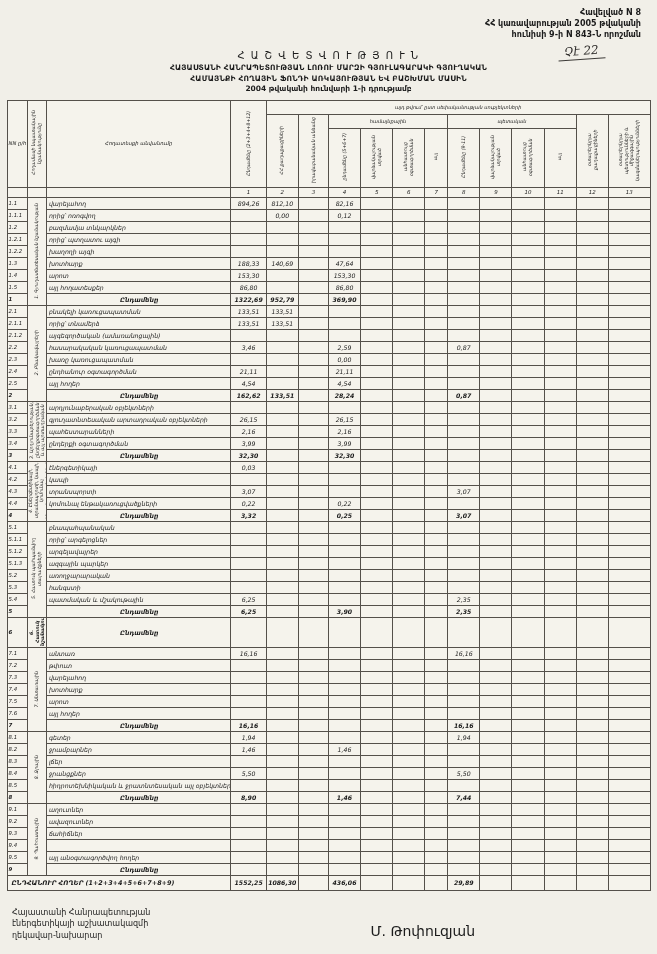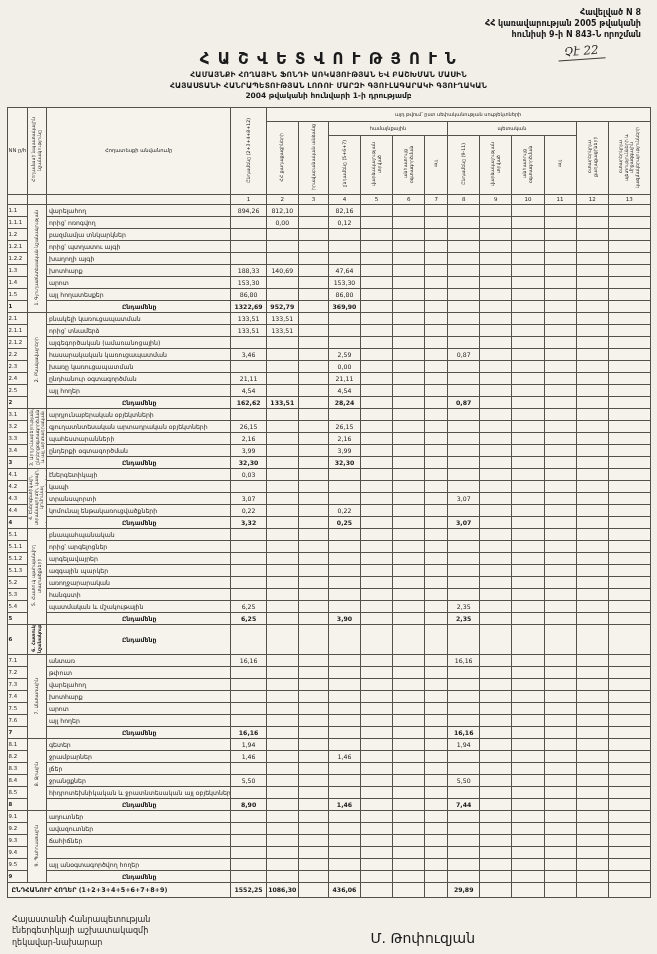--- a/index.html
+++ b/index.html
@@ -13,24 +13,24 @@
   }
   .appendix{ text-align:right; padding:8px 16px 0 0; font-size:8px; font-weight:bold; line-height:1.35;}
   .handwritten{
     position:absolute; top:44px; right:52px;
     font-family:"DejaVu Serif",serif; font-style:italic;
     font-size:12px; color:#2e2c2a;
     transform:rotate(-4deg);
     border-bottom:1px solid #3c3a37; padding:0 6px 1px 6px;
   }
   .titleblock{ text-align:center; margin-top:9px; line-height:1.4;}
-  .t1{ font-size:15px; font-weight:bold; letter-spacing:1.5px;}
+  .t1{ font-size:10px; font-weight:normal; letter-spacing:1.5px;}
   .t2{ font-size:7.5px; font-weight:bold; letter-spacing:.2px;}
   .t4{ font-size:7.5px; font-weight:bold;}
-  table{ border-collapse:collapse; table-layout:fixed; margin:5px auto 0 auto; width:644px; background:#f5f3ec;}
+  table{ border-collapse:collapse; table-layout:fixed; margin:5px auto 0 auto; width:644px; background:#f5f3ec;font-style:italic;}
   th,td{ border:1px solid #54504a; padding:0 1px; overflow:hidden; }
   thead th{ font-weight:normal; font-size:5.2px; text-align:center; vertical-align:middle; line-height:1.15;}
   .hr-a th{ height:13px;}
   .hr-b th{ height:13px;}
   .hr-c th{ height:56px;}
   .hr-d th{ height:9px; font-size:5.5px;}
   .band{ font-size:5px;}
   .vc{ text-align:center; vertical-align:middle;}
   .vrt{
     writing-mode:vertical-rl; transform:rotate(180deg);
@@ -57,22 +57,22 @@
 <div class="appendix">
   <div>Հավելված N 8</div>
   <div>ՀՀ կառավարության 2005 թվականի</div>
   <div>հունիսի 9-ի N 843-Ն որոշման</div>
 </div>
 
 <div class="handwritten">Չէ 22</div>
 
 <div class="titleblock">
   <div class="t1">Հ Ա Շ Վ Ե Տ Վ Ո Ւ Թ Յ Ո Ւ Ն</div>
+  <div class="t2">ՀԱՅԱՍՏԱՆԻ ՀԱՆՐԱՊԵՏՈՒԹՅԱՆ ԼՈՌՈՒ ՄԱՐԶԻ ԳՅՈՒԼԱԳԱՐԱԿԻ ԳՅՈՒՂԱԿԱՆ</div>
   <div class="t2">ՀԱՄԱՅՆՔԻ ՀՈՂԱՅԻՆ ՖՈՆԴԻ ԱՌԿԱՅՈՒԹՅԱՆ ԵՎ ԲԱՇԽՄԱՆ ՄԱՍԻՆ</div>
-  <div class="t2">ՀԱՅԱՍՏԱՆԻ ՀԱՆՐԱՊԵՏՈՒԹՅԱՆ ԼՈՌՈՒ ՄԱՐԶԻ ԳՅՈՒԼԱԳԱՐԱԿԻ ԳՅՈՒՂԱԿԱՆ</div>
   <div class="t4">2004 թվականի հունվարի 1-ի դրությամբ</div>
 </div>
 
 <table>
   <colgroup>
     <col style="width:20px">
       <col style="width:18px">
       <col style="width:178px">
       <col style="width:34px">
     <col style="width:31px">

